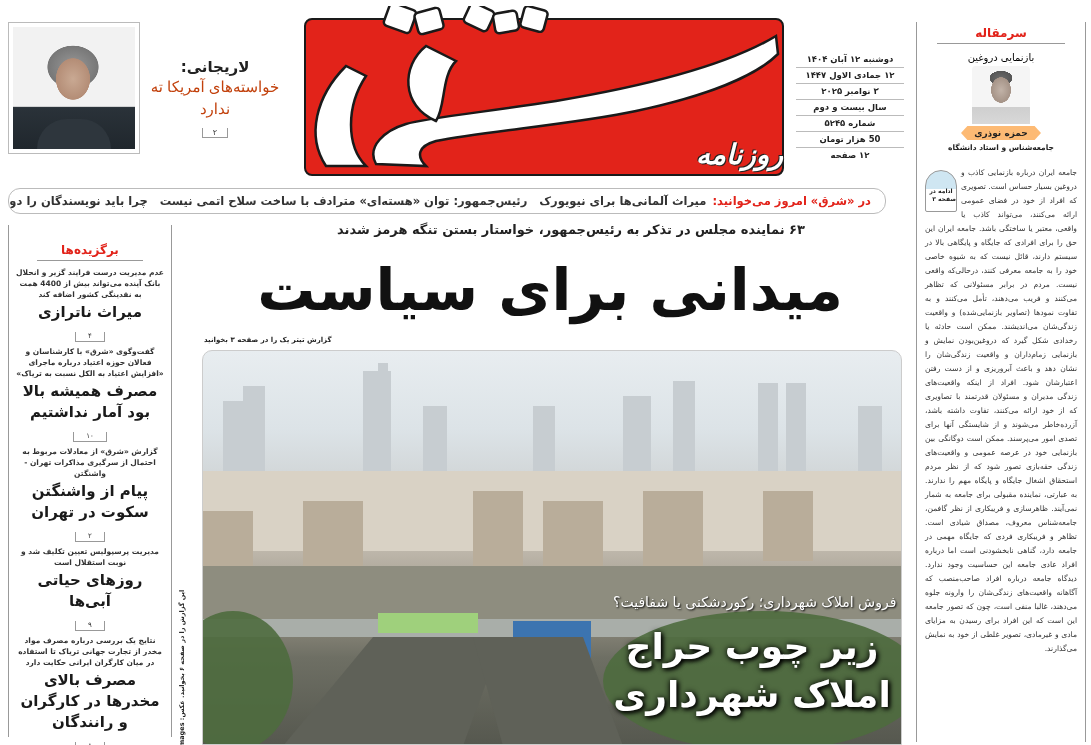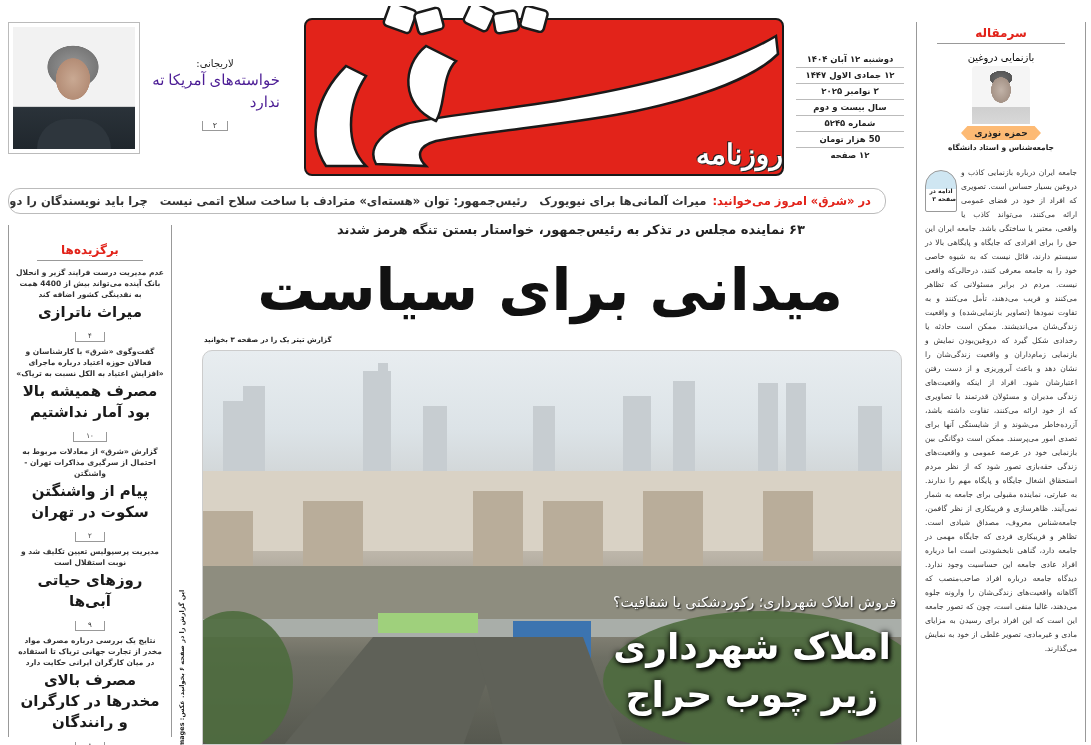--- a/index.html
+++ b/index.html
@@ -10,21 +10,21 @@
   .masthead-logo {
     position: absolute; left: 304px; top: 18px; width: 480px; height: 158px;
     background: #e2231a; border-radius: 8px; border: 2px solid #1a1a1a;
     overflow: visible;
   }
   .logo-swoosh {
     position: absolute; left: 0; top: -14px; width: 480px; height: 172px;
   }
   .logo-sub {
     position: absolute; left: 390px; top: 118px; color: #fff; font-family: "DejaVu Serif", serif;
-    font-size: 28px; font-weight: bold;
+    font-size: 28px; font-style: italic; font-weight: bold;
     text-shadow: 1px 1px 0 #222, -1px -1px 0 #222;
   }
 
   .dateline {
     position: absolute; left: 796px; top: 52px; width: 108px;
     text-align: center;
   }
   .dateline .dl-item {
     font-size: 8.5px; font-weight: bold; color: #222; line-height: 15px;
     border-bottom: 1px solid #bbb;
@@ -42,22 +42,22 @@
       linear-gradient(180deg, #f2f2f2 0%, #f2f2f2 65%, #2a3239 66%, #20272d 100%);
     position: relative;
   }
   .lead-photo::after {
     content: ""; position: absolute; left: 24px; top: 92px; width: 74px; height: 30px;
     background: #2e363d; border-radius: 30px 30px 0 0;
   }
   .lead-story {
     position: absolute; left: 150px; top: 58px; width: 130px; text-align: center;
   }
-  .lead-kicker { font-size: 10px; font-weight: normal; color: #222; }
-  .lead-head { font-size: 15px; color: #4c1d95; line-height: 22px; font-family: Liberation Serif, serif; text-align: right; }
+  .lead-kicker { font-size: 15px; font-weight: bold; color: #222; }
+  .lead-head { font-size: 15px; color: #c2410c; line-height: 22px; font-family: Liberation Sans, sans-serif; }
   .page-ref {
     display: inline-block; font-size: 8px; color: #333; padding: 0 10px;
     border-left: 1px solid #999; border-right: 1px solid #999; border-bottom: 1px solid #999;
     line-height: 9px; margin-top: 6px;
   }
 
   
   .ticker {
     position: absolute; left: 8px; top: 188px; width: 878px; height: 26px;
     border: 1px solid #bbb; border-radius: 12px; padding: 0 14px;
@@ -271,22 +271,22 @@
       <polygon points="80,395 170,286 300,286 260,395"></polygon>
       <polygon points="300,395 270,286 380,286 420,395"></polygon>
     </g>
     <g fill="#4e6b3e" opacity="0.9">
       <ellipse cx="560" cy="330" rx="160" ry="70"></ellipse>
       <ellipse cx="30" cy="330" rx="60" ry="70"></ellipse>
     </g>
   </svg>
   <div class="hero-kicker">فروش املاک شهرداری؛ رکوردشکنی یا شفافیت؟</div>
   <div class="hero-head">
+    <div>زیر چوب حراج</div>
     <div>املاک شهرداری</div>
-    <div>زیر چوب حراج</div>
   </div>
 </div>
 <div class="photo-credit">این گزارش را در صفحه ۶ بخوانید. عکس: Gettyimages</div>
 
 <div class="editorial">
   <div class="ed-label">سرمقاله</div>
   <div class="ed-rule"></div>
   <div class="ed-title">بازنمایی دروغین</div>
   <div class="author-photo"></div>
   <div class="author-name-tag">حمزه نوذری</div>

